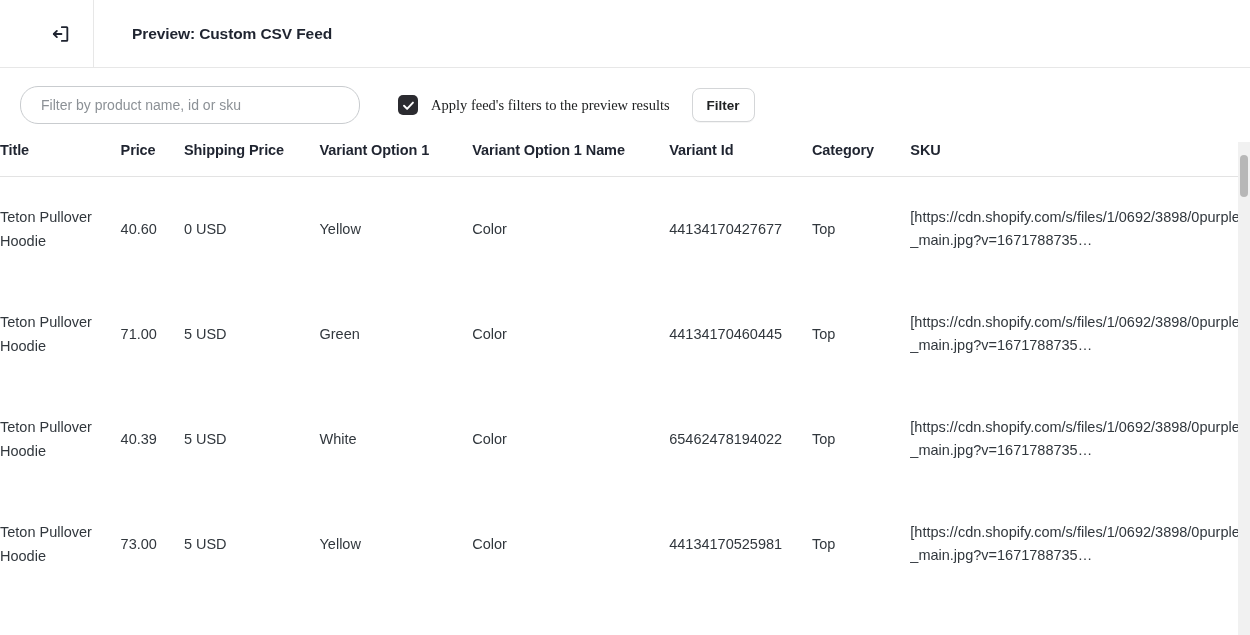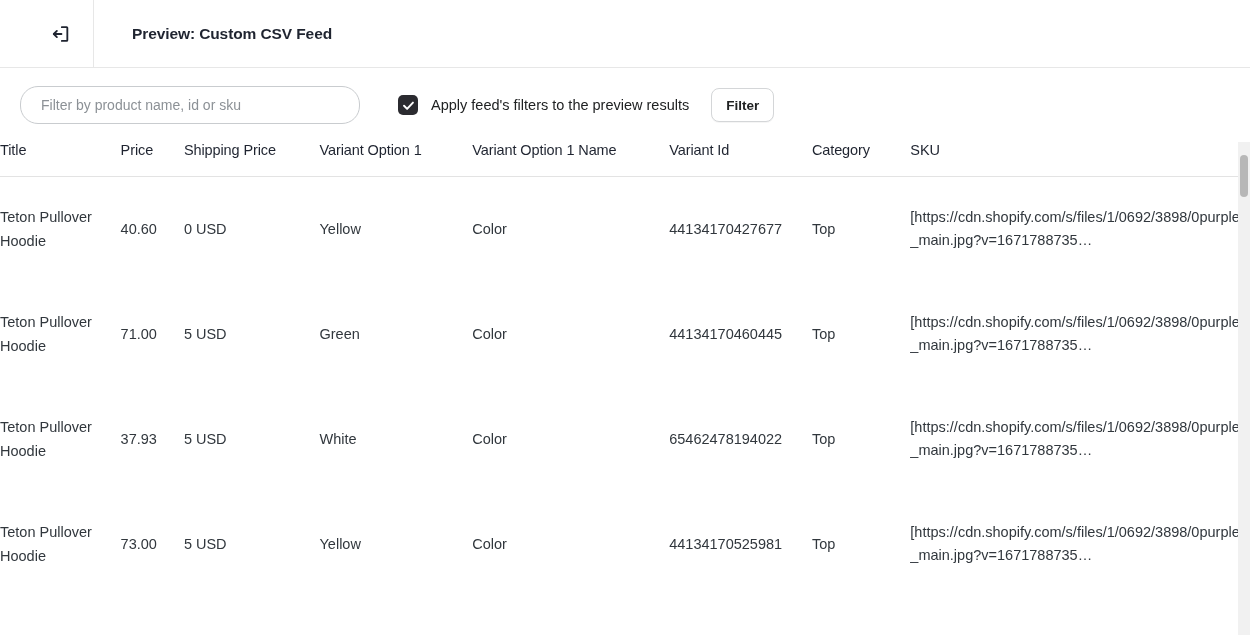--- a/index.html
+++ b/index.html
@@ -81,20 +81,21 @@
   .search-input::placeholder {
     color: #8c9196;
     opacity: 1;
   }
 
   .checkbox-group {
     display: flex;
     align-items: center;
     margin-left: 38px;
     cursor: pointer;
+    font-family: Liberation Serif, serif;
   }
   .checkbox {
     width: 20px;
     height: 20px;
     min-width: 20px;
     border-radius: 5px;
     background: #2b2b30;
     display: flex;
     align-items: center;
     justify-content: center;
@@ -130,21 +131,21 @@
     overflow: hidden;
   }
   table.preview-table {
     width: 1242px;
     border-collapse: collapse;
     table-layout: fixed;
   }
   table.preview-table th {
     text-align: left;
     font-size: 14.5px;
-    font-weight: 400;
+    font-weight: 700;
     color: #1f2430;
     padding: 0 0 18px 0;
     vertical-align: bottom;
     white-space: nowrap;
     letter-spacing: -0.1px;
   }
   table.preview-table thead tr {
     border-bottom: 1px solid #e3e3e3;
   }
   table.preview-table td {
@@ -270,21 +271,21 @@
           <td>Green</td>
           <td>Color</td>
           <td>44134170460445</td>
           <td>Top</td>
           <td class="cell-sku">
               <span class="sku-text">[https://cdn.shopify.com/s/files/1/0692/3898/0purple_main.jpg?v=1671788735…</span>
             </td>
         </tr>
         <tr>
           <td class="cell-title">Teton Pullover Hoodie</td>
-          <td>37.93</td>
+          <td>40.39</td>
           <td>5 USD</td>
           <td>White</td>
           <td>Color</td>
           <td>65462478194022</td>
           <td>Top</td>
           <td class="cell-sku">
               <span class="sku-text">[https://cdn.shopify.com/s/files/1/0692/3898/0purple_main.jpg?v=1671788735…</span>
             </td>
         </tr>
         <tr>

